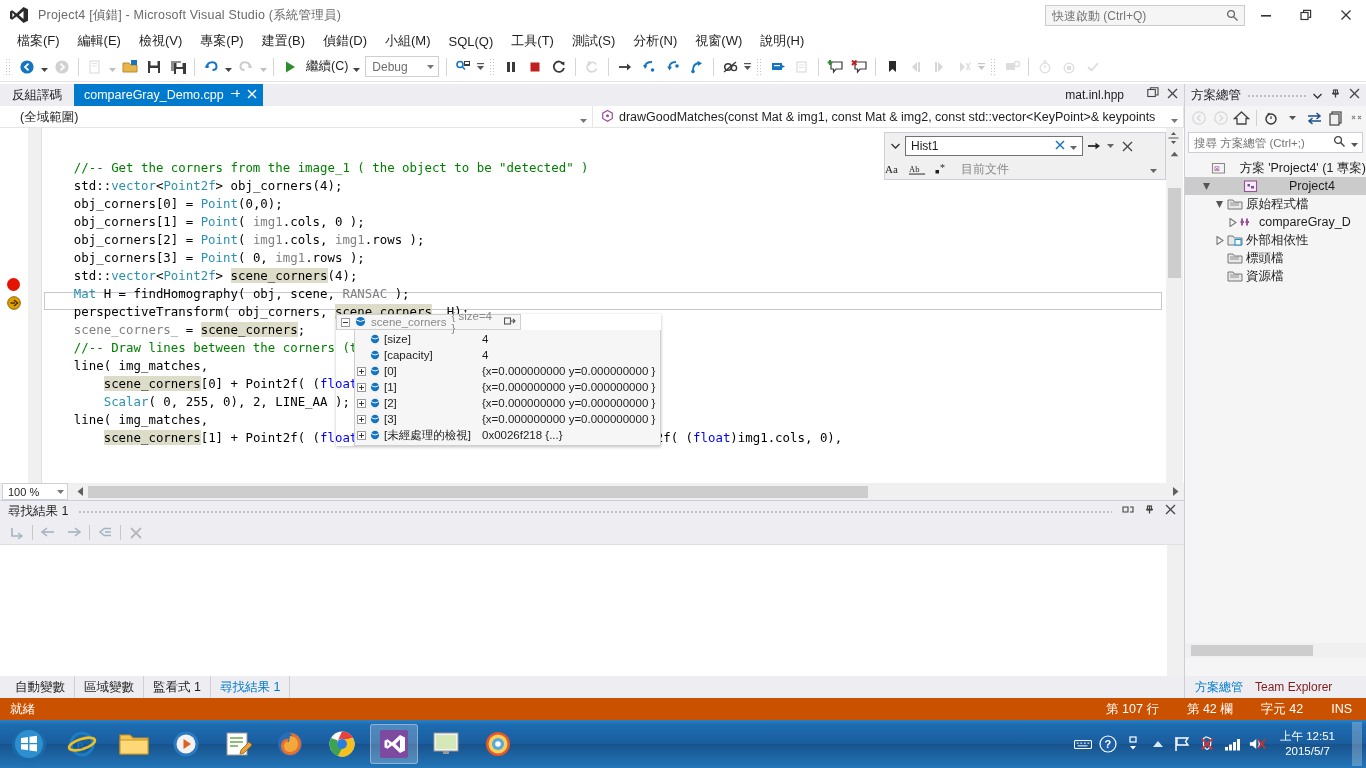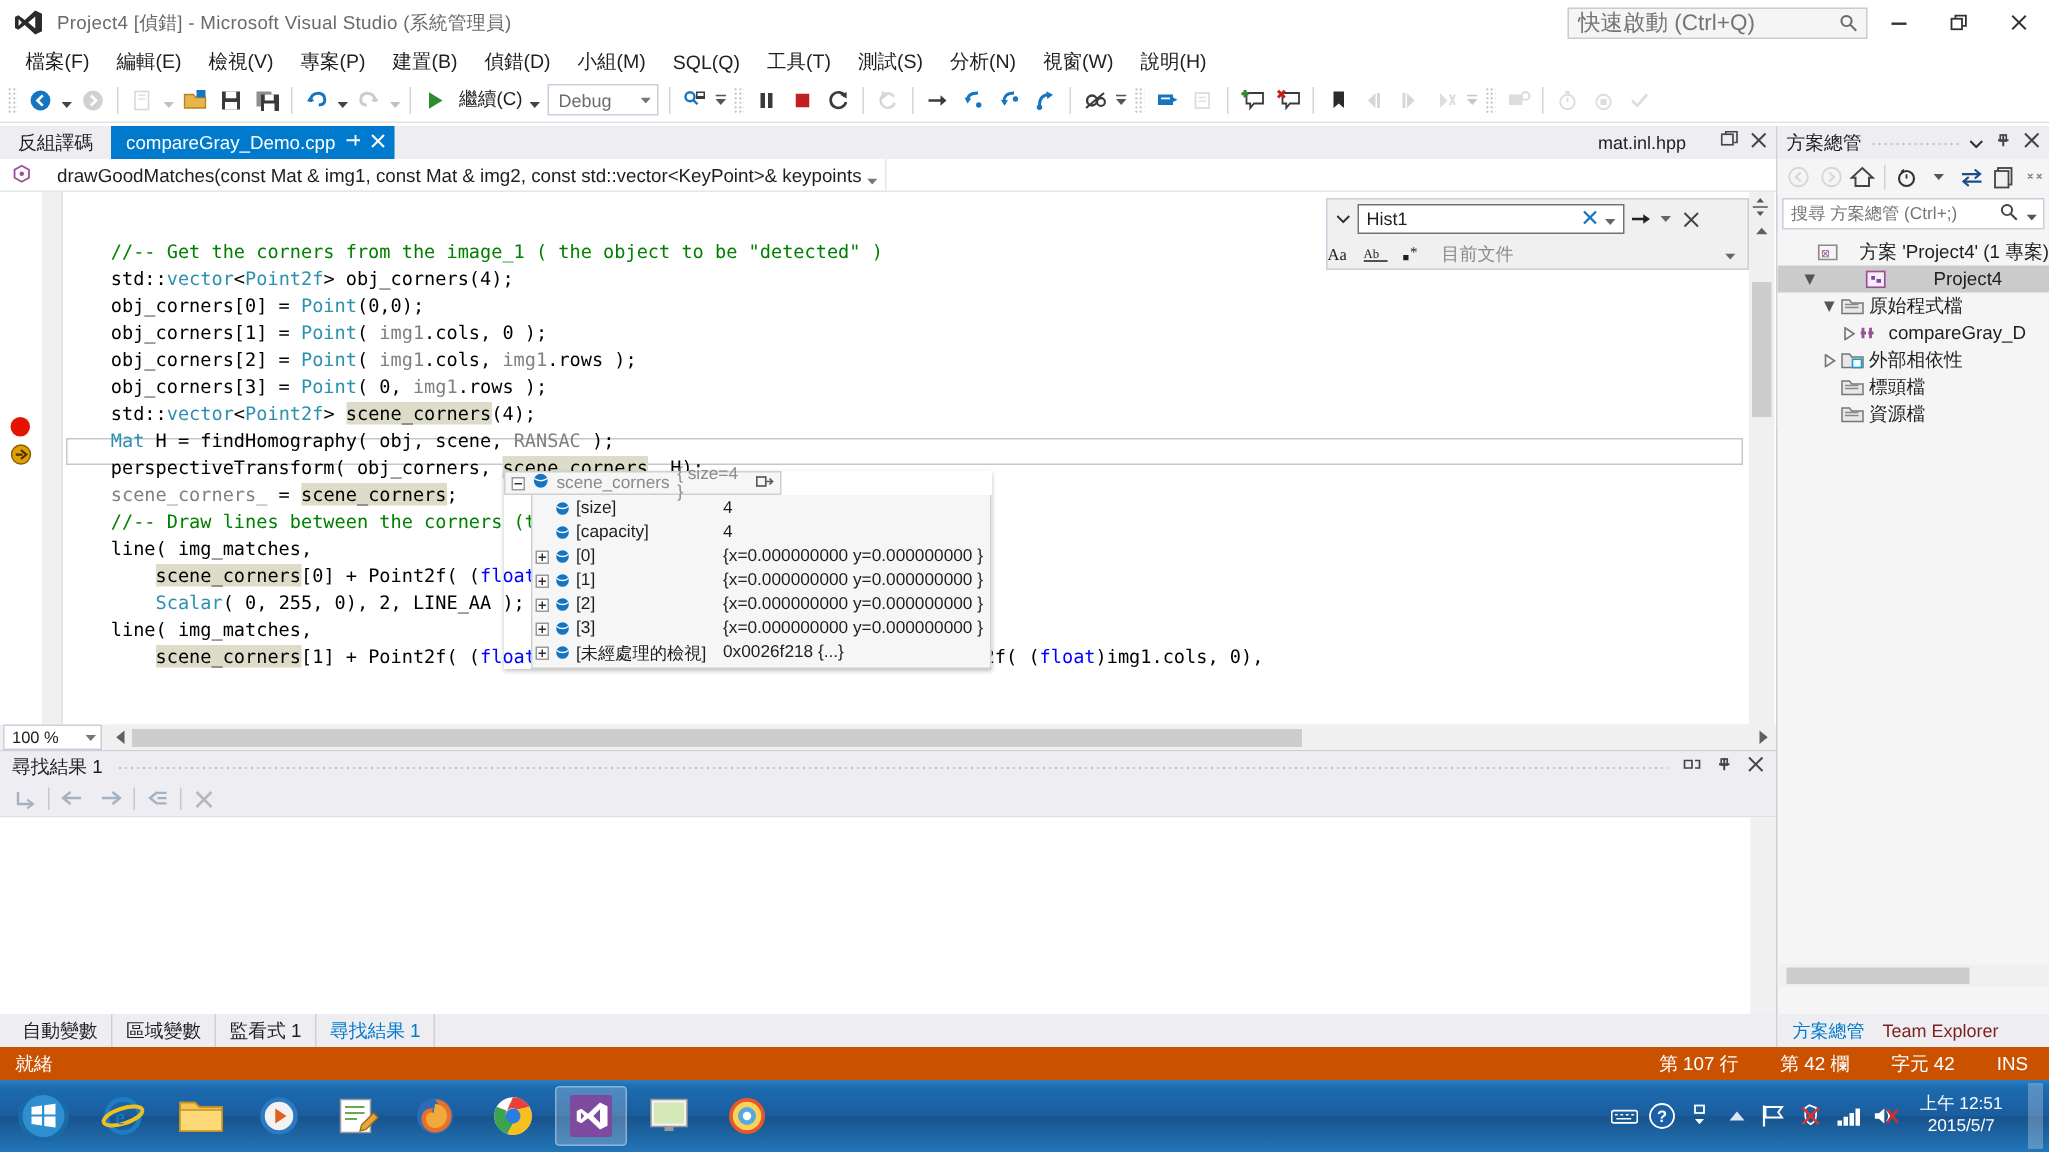--- a/index.html
+++ b/index.html
@@ -20,21 +20,21 @@
     display:flex; align-items:center;
   }
   .vs-logo { width:26px; height:26px; margin-left:6px; display:flex; align-items:center; justify-content:center; }
   .title-text { font-size:12.5px; color:#6a6a6a; margin-left:6px; letter-spacing:.2px; }
   .qlaunch {
     position:absolute; right:121px; top:5px; width:200px; height:21px;
     background:#f5f5f5; border:1px solid #ccc; display:flex; align-items:center;
   }
   .qlaunch input {
     border:0; outline:0; background:transparent; width:170px; height:19px;
-    font-family:"Liberation Sans", sans-serif; font-size:15px; color:#555; padding-left:6px;
+    font-family:"Liberation Sans", sans-serif; font-size:12px; color:#555; padding-left:6px;
   }
   .qlaunch .mag { position:absolute; right:5px; top:3px; }
   .wbtns { position:absolute; right:0; top:0; display:flex; height:30px; }
   .wbtn { width:40px; height:30px; display:flex; align-items:center; justify-content:center; }
 
   
   .menubar {
     position:absolute; left:0; top:30px; width:1366px; height:22px;
     display:flex; align-items:center; background:#fff; padding-left:8px;
   }
@@ -80,21 +80,21 @@
   
   .navbar {
     position:absolute; left:0; top:106px; width:1184px; height:22px;
     background:#fff; border-bottom:1px solid #e6e6e6; display:flex;
   }
   .nav-scope, .nav-member {
     height:22px; display:flex; align-items:center; font-size:12.5px; color:#1e1e1e;
     border-right:1px solid #e6e6e6; position:relative;
   }
   .nav-scope { width:593px; padding-left:20px; }
-  .nav-member { width:591px; padding-left:8px; gap:17px; overflow:hidden; white-space:nowrap; }
+  .nav-member { width:591px; padding-left:8px; gap:5px; overflow:hidden; white-space:nowrap; }
   .nav-drop { position:absolute; right:5px; top:6px; }
 
   
   .editor {
     position:absolute; left:0; top:128px; width:1184px; height:355px;
     background:#ffffff; overflow:hidden;
   }
   .glyph-margin {
     position:absolute; left:0; top:0; width:28px; height:355px; background:#ffffff;
   }
@@ -633,20 +633,28 @@
       <span>
         <svg width="11" height="11" viewBox="0 0 11 11">
             <line x1="1" y1="1" x2="10" y2="10" stroke="#444" stroke-width="1.3"></line>
             <line x1="10" y1="1" x2="1" y2="10" stroke="#444" stroke-width="1.3"></line>
           </svg>
       </span>
     </div>
   </div>
 
   <div class="navbar">
+    <div class="nav-scope">
+      <span>(全域範圍)</span>
+      <span class="nav-drop">
+        <svg width="7" height="4" viewBox="0 0 7 4">
+            <path d="M0 0 L7 0 L3.5 4 Z" fill="#777"></path>
+          </svg>
+      </span>
+    </div>
     <div class="nav-member">
       <span>
         <svg width="13" height="13" viewBox="0 0 13 13">
             <path d="M6.5 1.5 L11.3 4.2 V9.5 L6.5 12.2 L1.7 9.5 V4.2 Z" fill="none" stroke="#9b4f96" stroke-width="1.2"></path>
             <circle cx="6.5" cy="6.8" r="1.5" fill="#9b4f96"></circle>
           </svg>
       </span>
       <span>drawGoodMatches(const Mat &amp; img1, const Mat &amp; img2, const std::vector&lt;KeyPoint&gt;&amp; keypoints</span>
       <span class="nav-drop">
         <svg width="7" height="4" viewBox="0 0 7 4">

